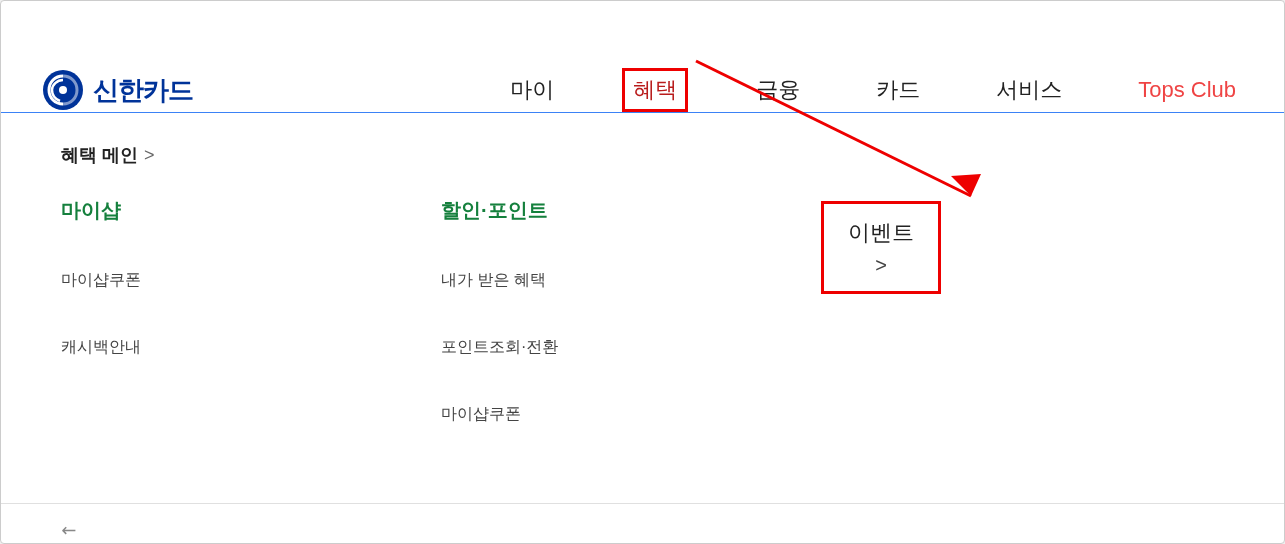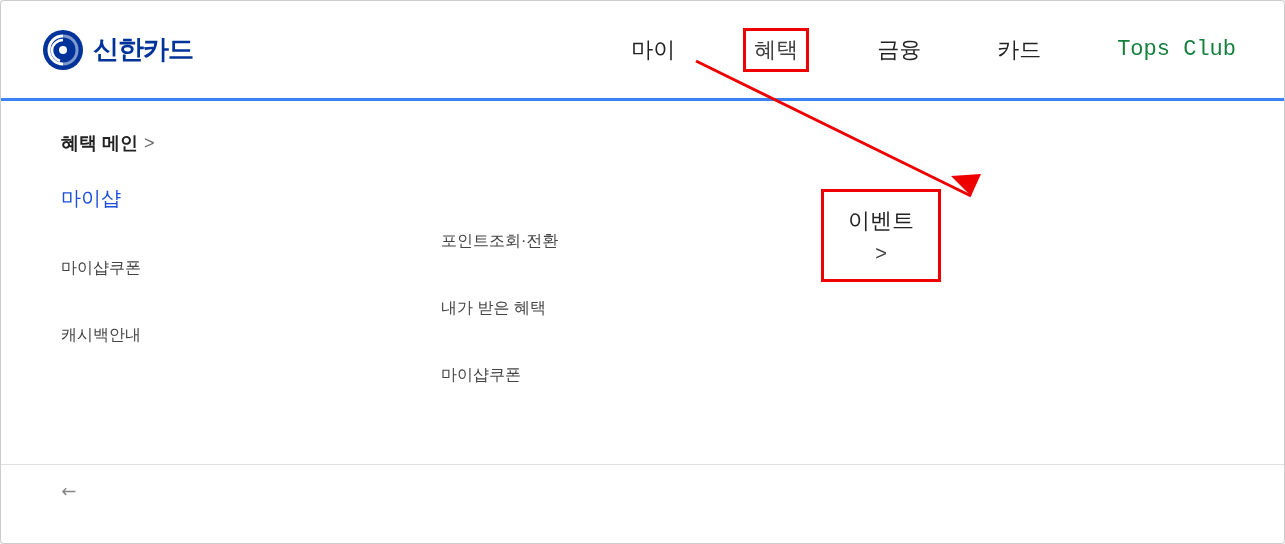--- a/index.html
+++ b/index.html
@@ -16,24 +16,24 @@
       height: 544px;
       background: #fff;
       border: 1px solid #ccc;
       border-radius: 4px;
       overflow: hidden;
       position: relative;
     }
     
     .header {
       display: flex;
-      align-items: center;
+      align-items: flex-end;
       padding: 0 40px;
-      height: 100px;
-      border-bottom: 3px solid #3b82f6;
+      height: 112px;
+      border-bottom: 1px solid #3b82f6;
       position: relative;
     }
     .logo-area {
       display: flex;
       align-items: center;
       gap: 8px;
       flex: 0 0 auto;
     }
     .logo-icon {
       width: 44px;
@@ -53,27 +53,26 @@
     }
     .nav-item {
       font-size: 22px;
       color: #222;
       cursor: pointer;
       padding: 4px 8px;
       white-space: nowrap;
     }
     .nav-item.active {
       border: 3px solid #e00;
-      color: #404040;
+      color: #b91c1c;
       font-weight: 500;
     }
     .nav-item.tops-club {
       font-size: 22px;
-      color: #15803d;
-      font-family: Liberation Mono, monospace;
+      color: #ef4444;
     }
 
     
     .arrow-svg {
       position: absolute;
       top: 55px;
       left: 600px;
       width: 480px;
       height: 220px;
       pointer-events: none;
@@ -106,22 +105,22 @@
     }
     .dropdown-col {
       flex: 0 0 380px;
       padding-right: 40px;
     }
     .dropdown-col:last-child {
       flex: 0 0 300px;
     }
     .col-title {
       font-size: 20px;
-      font-weight: 400;
-      color: #1d4ed8;
+      font-weight: 700;
+      color: #15803d;
       margin-bottom: 18px;
     }
     .col-link {
       display: block;
       font-size: 16px;
       color: #444;
       margin-bottom: 14px;
       cursor: pointer;
       margin-top: 46px;
     }
@@ -173,20 +172,21 @@
         <path d="M22 36 C30 36, 36 30, 36 22 C36 14, 30 8, 22 8" stroke="white" stroke-width="3" fill="none" opacity="0.5"></path>
       </svg>
       <span class="logo-text">신한카드</span>
     </div>
 
     <nav class="nav-area">
       <span class="nav-item">마이</span>
       <span class="nav-item active">혜택</span>
       <span class="nav-item">금융</span>
       <span class="nav-item">카드</span>
+      <span class="nav-item">서비스</span>
       <span class="nav-item tops-club">Tops Club</span>
     </nav>
 
     <svg class="arrow-svg" viewBox="0 0 480 220">
 
       <line x1="95" y1="5" x2="370" y2="140" stroke="#e00" stroke-width="3"></line>
 
       <polygon points="370,140 350,120 380,118" fill="#e00"></polygon>
     </svg>
   </div>
@@ -200,22 +200,23 @@
 
     <div class="dropdown-columns">
 
       <div class="dropdown-col">
         <div class="col-title">마이샵</div>
         <a class="col-link">마이샵쿠폰</a>
         <a class="col-link">캐시백안내</a>
       </div>
 
       <div class="dropdown-col">
+        <div class="col-title">할인·포인트</div>
+        <a class="col-link">내가 받은 혜택</a>
         <a class="col-link">포인트조회·전환</a>
-        <a class="col-link">내가 받은 혜택</a>
         <a class="col-link">마이샵쿠폰</a>
       </div>
 
       <div class="dropdown-col">
         <div class="event-box">
           <span>이벤트</span>
           <span class="event-box-chevron">&gt;</span>
         </div>
       </div>
     </div>

